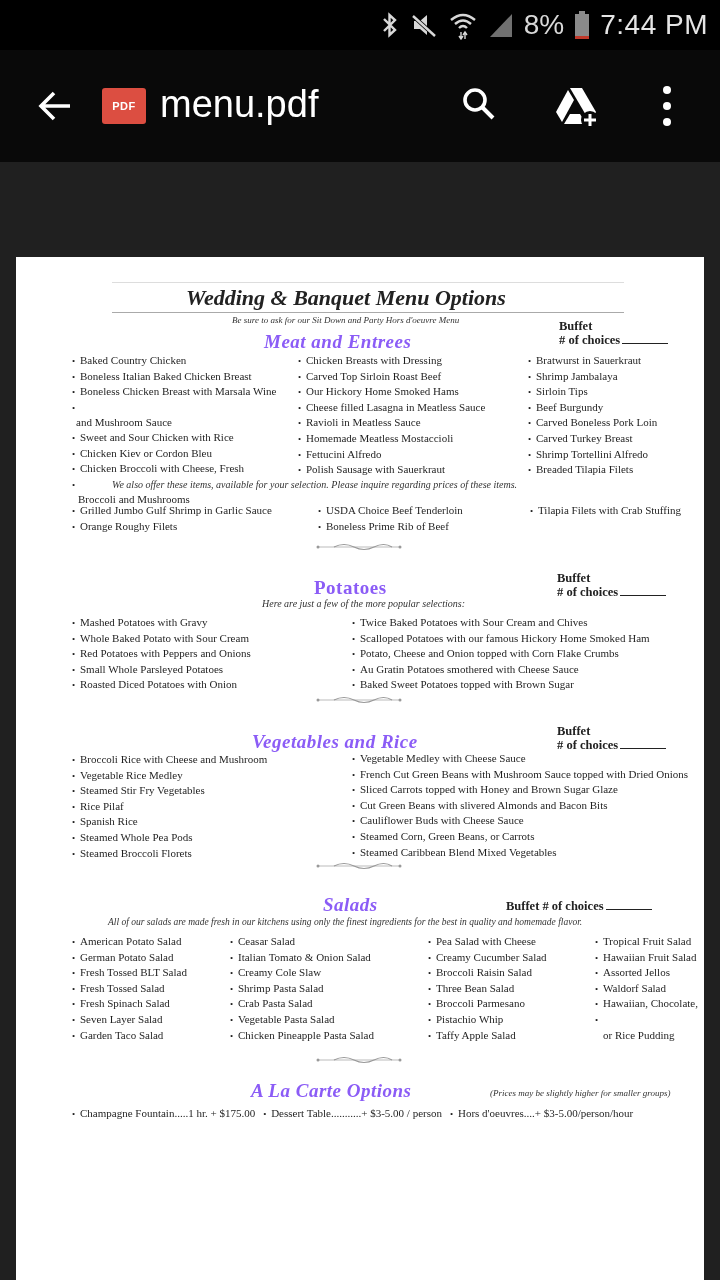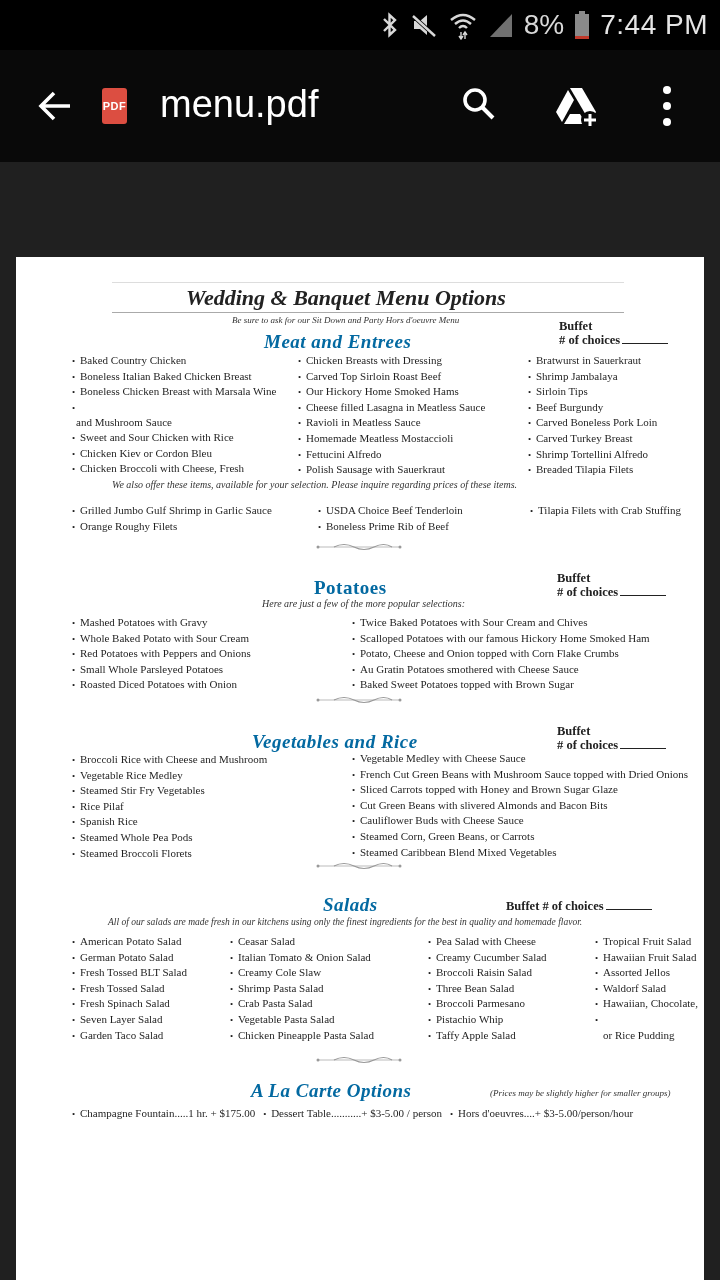--- a/index.html
+++ b/index.html
@@ -9,34 +9,34 @@
   
   .statusbar { position: absolute; left: 0; top: 0; width: 720px; height: 50px; background: #000; color: #d8d8d8; }
   .statusbar .icons { position: absolute; right: 12px; top: 0; height: 50px; display: flex; align-items: center; gap: 10px; }
   .sb-time { font-size: 28px; color: #e5e5e5; letter-spacing: 0.5px; }
   .sb-pct { font-size: 28px; color: #d8d8d8; }
   .sb-ico { display: inline-flex; align-items: center; }
 
   
   .appbar { position: absolute; left: 0; top: 50px; width: 720px; height: 112px; background: #090909; }
   .appbar .back { position: absolute; left: 36px; top: 36px; width: 40px; height: 40px; }
-  .pdf-badge-box { position: absolute; left: 102px; top: 38px; width: 25px; height: 36px; background: #dc4e41; border-radius: 3px; color: #fff; font-size: 11px; font-weight: bold; display: flex; align-items: center; justify-content: center; letter-spacing: 0.5px; }
+  .pdf-badge-box { position: absolute; left: 102px; top: 38px; width: 44px; height: 36px; background: #dc4e41; border-radius: 3px; color: #fff; font-size: 11px; font-weight: bold; display: flex; align-items: center; justify-content: center; letter-spacing: 0.5px; }
   .appbar .title { position: absolute; left: 160px; top: 33px; font-size: 38px; color: #fff; }
   .appbar .search { position: absolute; left: 458px; top: 34px; width: 44px; height: 44px; }
   .appbar .drive { position: absolute; left: 552px; top: 32px; width: 48px; height: 48px; }
   .appbar .more { position: absolute; left: 652px; top: 32px; width: 30px; height: 48px; }
 
   
   .page { position: absolute; left: 16px; top: 257px; width: 688px; height: 1054px; background: #fff; box-shadow: 0 3px 0 #0c0c0c; font-family: "Liberation Serif", "DejaVu Serif", serif; color: #1a1a1a; }
   .abs { position: absolute; white-space: nowrap; }
 
   .rule { position: absolute; height: 1px; background: #aaa; }
   .main-title { font-size: 22px; font-style: italic; font-weight: bold; color: #222; }
   .subnote { font-size: 9px; font-style: italic; color: #333; }
-  .sec-title { font-size: 19px; font-weight: bold; font-style: italic; color: #0369a1; letter-spacing: 0.5px; }
+  .sec-title { font-size: 19px; font-weight: bold; font-style: italic; color: #8b5cf6; letter-spacing: 0.5px; }
   .sec-title.upright { font-style: normal; }
   .buffet { font-size: 12.5px; font-weight: bold; color: #222; line-height: 14px; font-family: "Liberation Serif", serif; }
   .buffet .line { display: inline-block; width: 46px; border-bottom: 1px solid #222; margin-left: 2px; height: 10px; vertical-align: baseline; }
   .note { font-size: 10px; font-style: italic; color: #333; }
 
   ul.col { position: absolute; list-style: none; font-size: 11px; line-height: 14.6px; color: #1f1f1f; margin-left: 28px; }
   ul.col li { white-space: nowrap; padding-left: 8px; text-indent: -8px; }
   ul.col li::before { content: "\2022"; display: inline-block; width: 8px; text-indent: 0; font-size: 9px; }
   ul.col li .cont { display: block; padding-left: 6px; }
 
@@ -133,20 +133,23 @@
   <ul class="col" style="left:28px; top:96px;">
     <li>Baked Country Chicken</li>
     <li>Boneless Italian Baked Chicken Breast</li>
     <li>Boneless Chicken Breast with Marsala Wine</li>
     <li style="list-style:none">
         <span class="cont" style="margin-left:-2px">and Mushroom Sauce</span>
       </li>
     <li>Sweet and Sour Chicken with Rice</li>
     <li>Chicken Kiev or Cordon Bleu</li>
     <li>Chicken Broccoli with Cheese, Fresh</li>
+    <li>
+        <span class="cont">Broccoli and Mushrooms</span>
+      </li>
   </ul>
   <ul class="col" style="left:254px; top:96px;">
     <li>Chicken Breasts with Dressing</li>
     <li>Carved Top Sirloin Roast Beef</li>
     <li>Our Hickory Home Smoked Hams</li>
     <li>Cheese filled Lasagna in Meatless Sauce</li>
     <li>Ravioli in Meatless Sauce</li>
     <li>Homemade Meatless Mostaccioli</li>
     <li>Fettucini Alfredo</li>
     <li>Polish Sausage with Sauerkraut</li>

